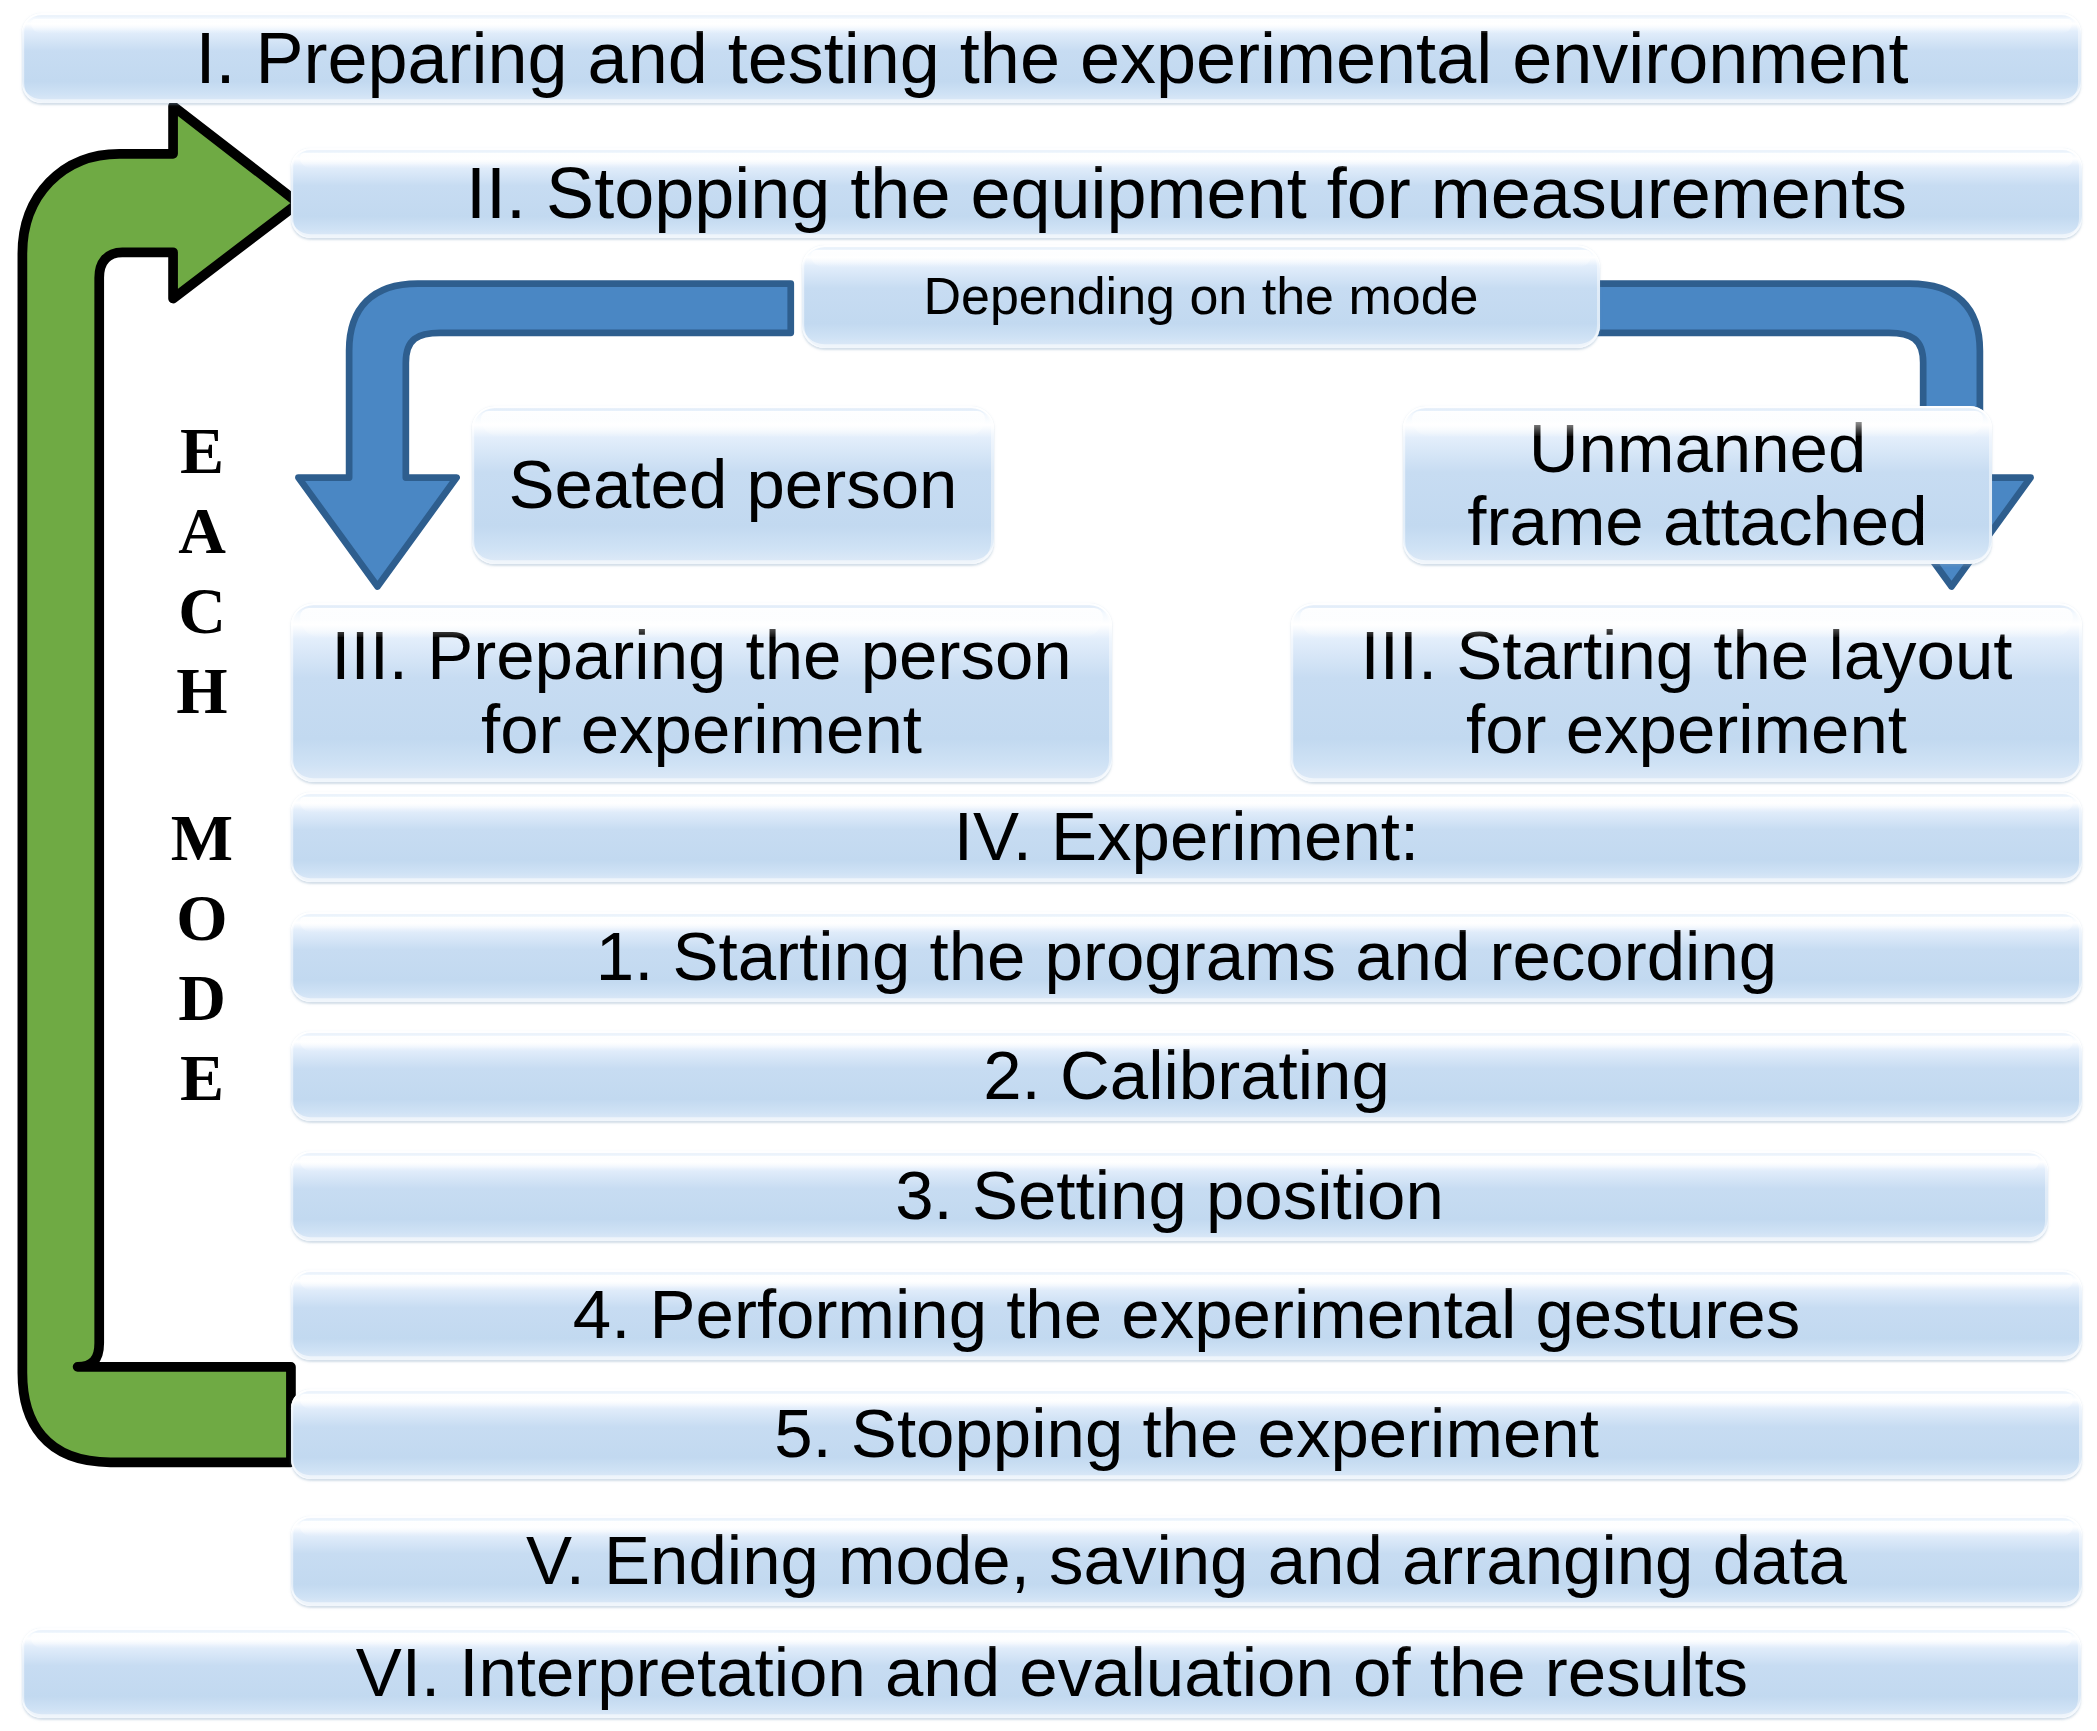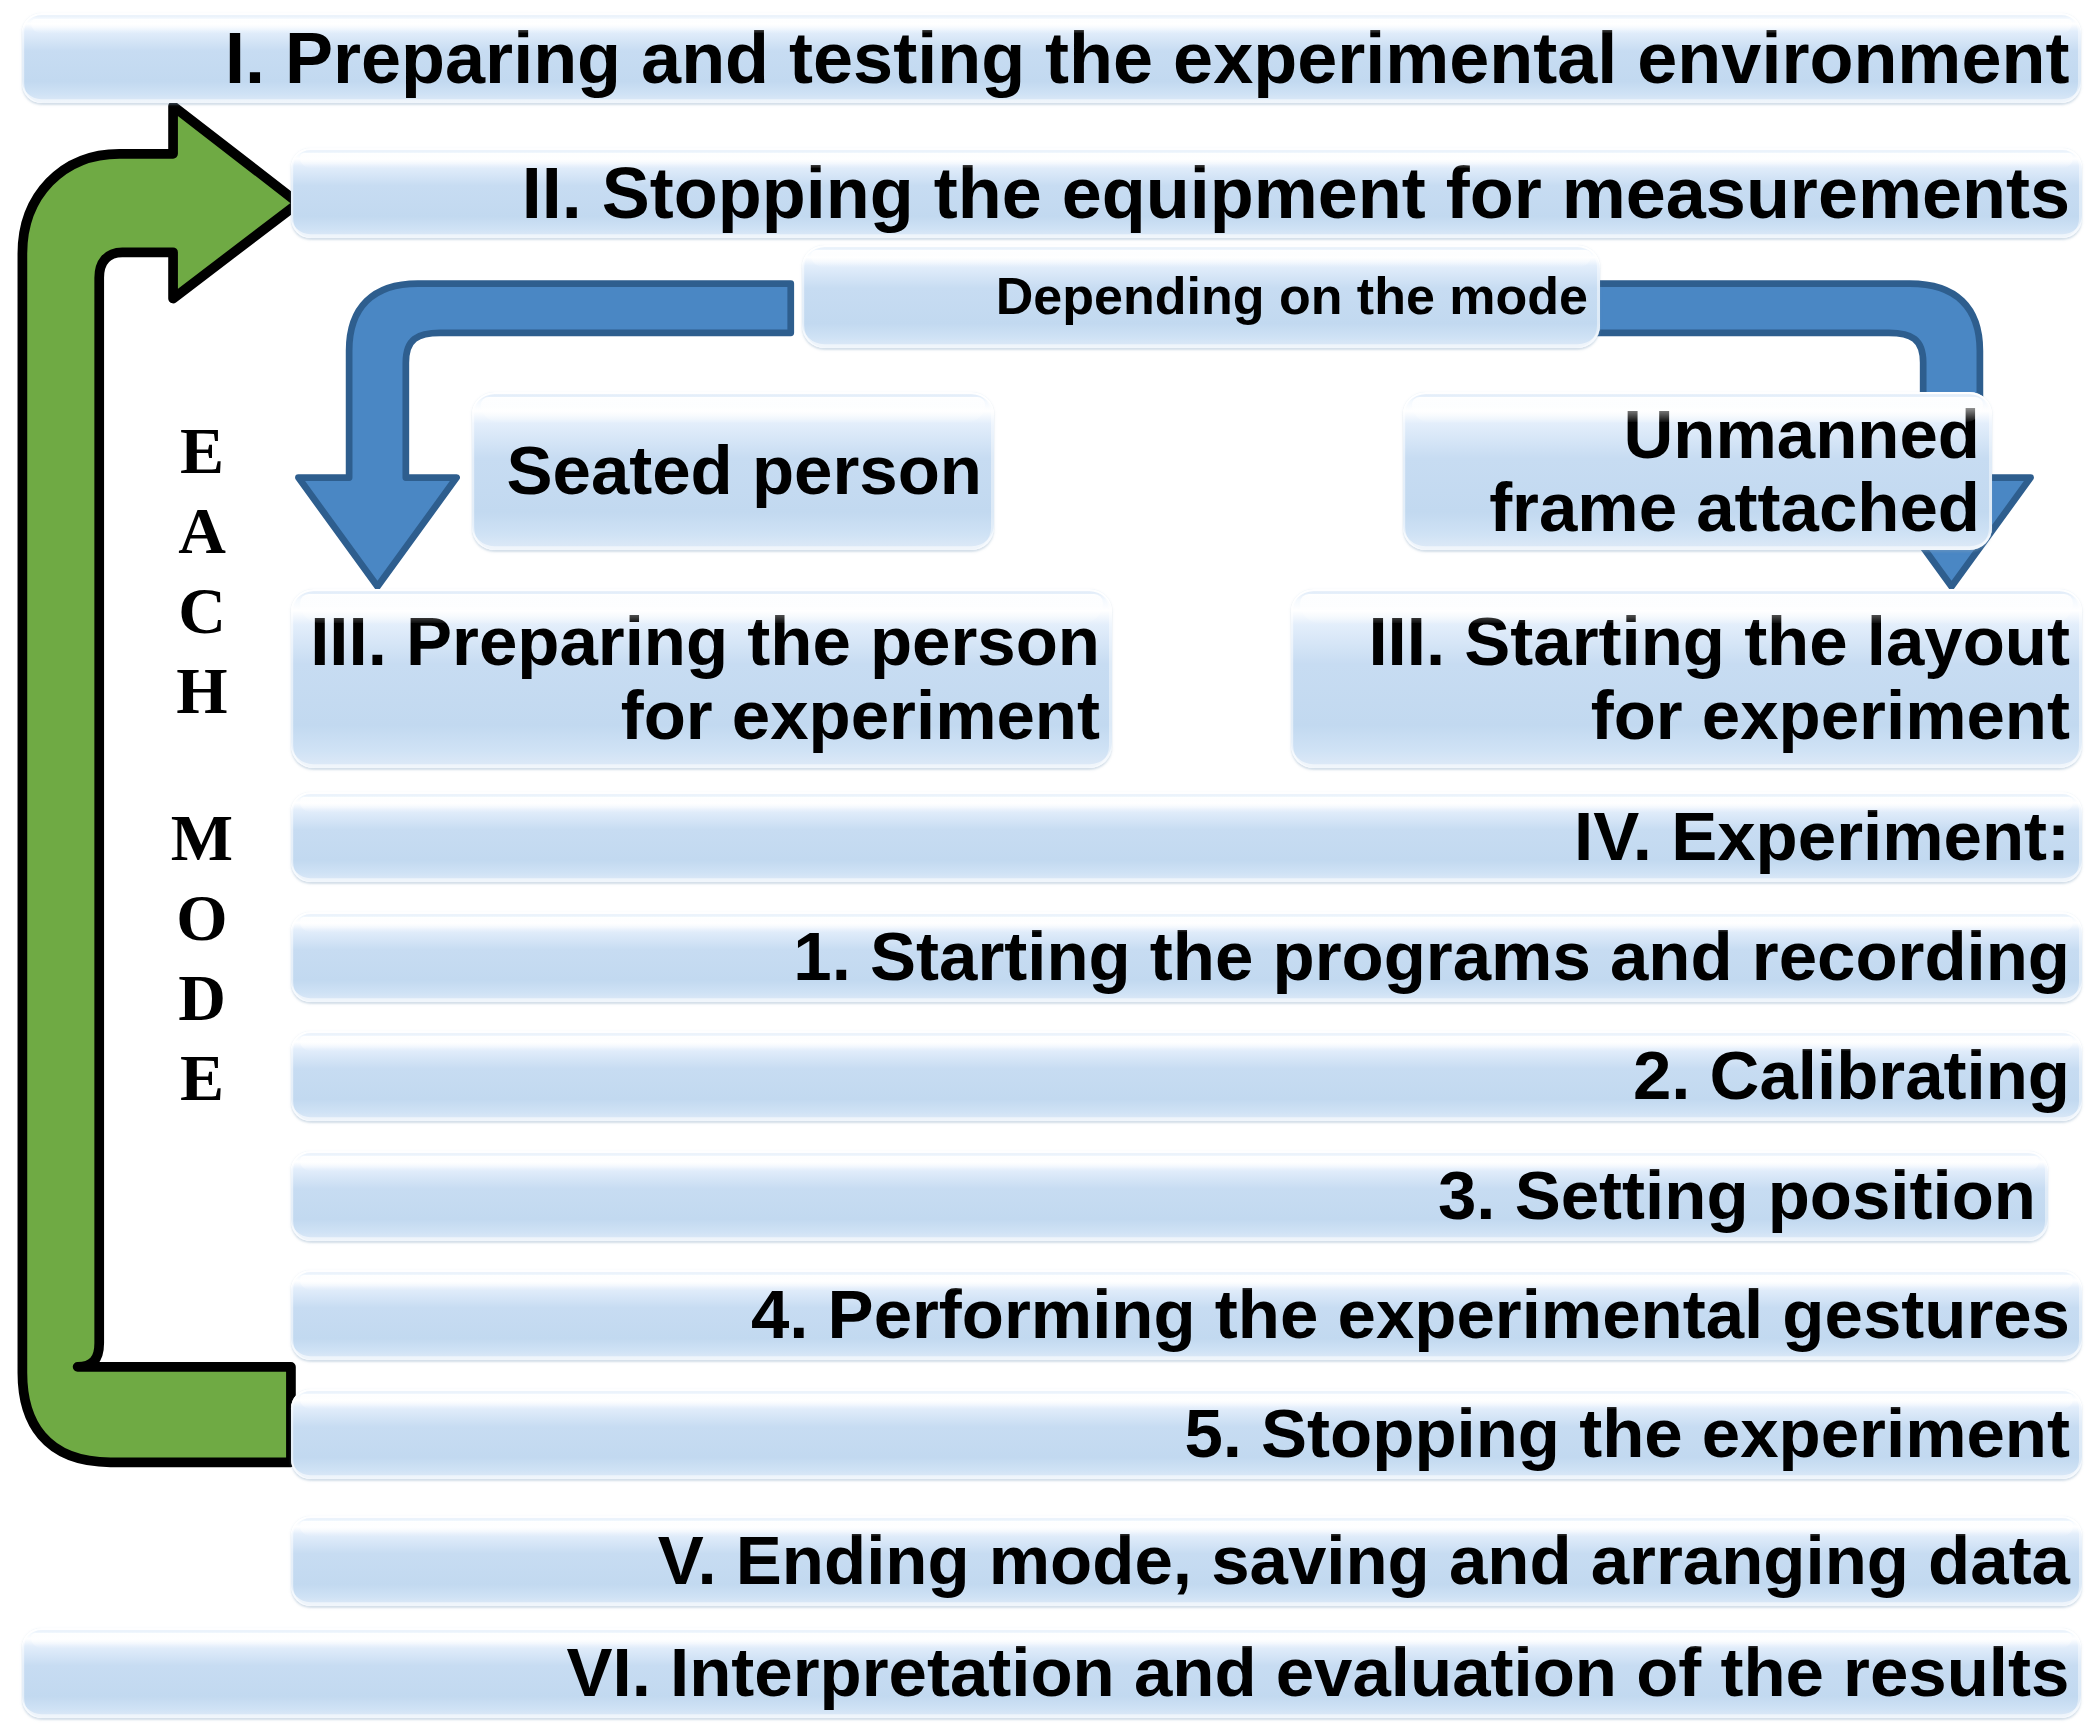--- a/index.html
+++ b/index.html
@@ -37,26 +37,25 @@
         #dfeaf7 100%);
     box-shadow:
       inset 0 2.2px 0 rgba(255,255,255,0.95),
       inset 2.2px 0 0 rgba(255,255,255,0.55),
       inset -3px 0 0 rgba(255,255,255,0.45),
       inset 0 -3.7px 0 rgba(255,255,255,0.55),
       0 1.5px 2.2px rgba(130,160,190,0.35);
     display: flex;
     align-items: center;
     justify-content: center;
-    text-align: right;
+    text-align: center;
     color: #000000;
     line-height: 1.06;
     padding: 0 12px;
     z-index: 5;
-    font-weight: bold;
   }
   .box .txt {
     display: block;
     width: 100%;
     white-space: pre-line;
   }
 
   
   .box::before {
     content: "";
@@ -64,21 +63,21 @@
     left: 9px; right: 9px; top: 5.2px;
     height: 16%;
     border-radius: 13.4px 13.4px 30px 30px;
     background: linear-gradient(to bottom, rgba(255,255,255,0.98), rgba(255,255,255,0.05));
     pointer-events: none;
   }
 
   
   .t-main   { font-size: 72px; }
   .t-mode   { font-size: 52px; }
-  .t-branch { font-size: 69px; }
+  .t-branch { font-size: 69px; margin-top: 14px; }
   .t-step   { font-size: 69px; }
 
   
   #each-mode {
     position: absolute;
     left: 146px;
     top: 418px;
     width: 112px;
     height: 806px;
     display: flex;

